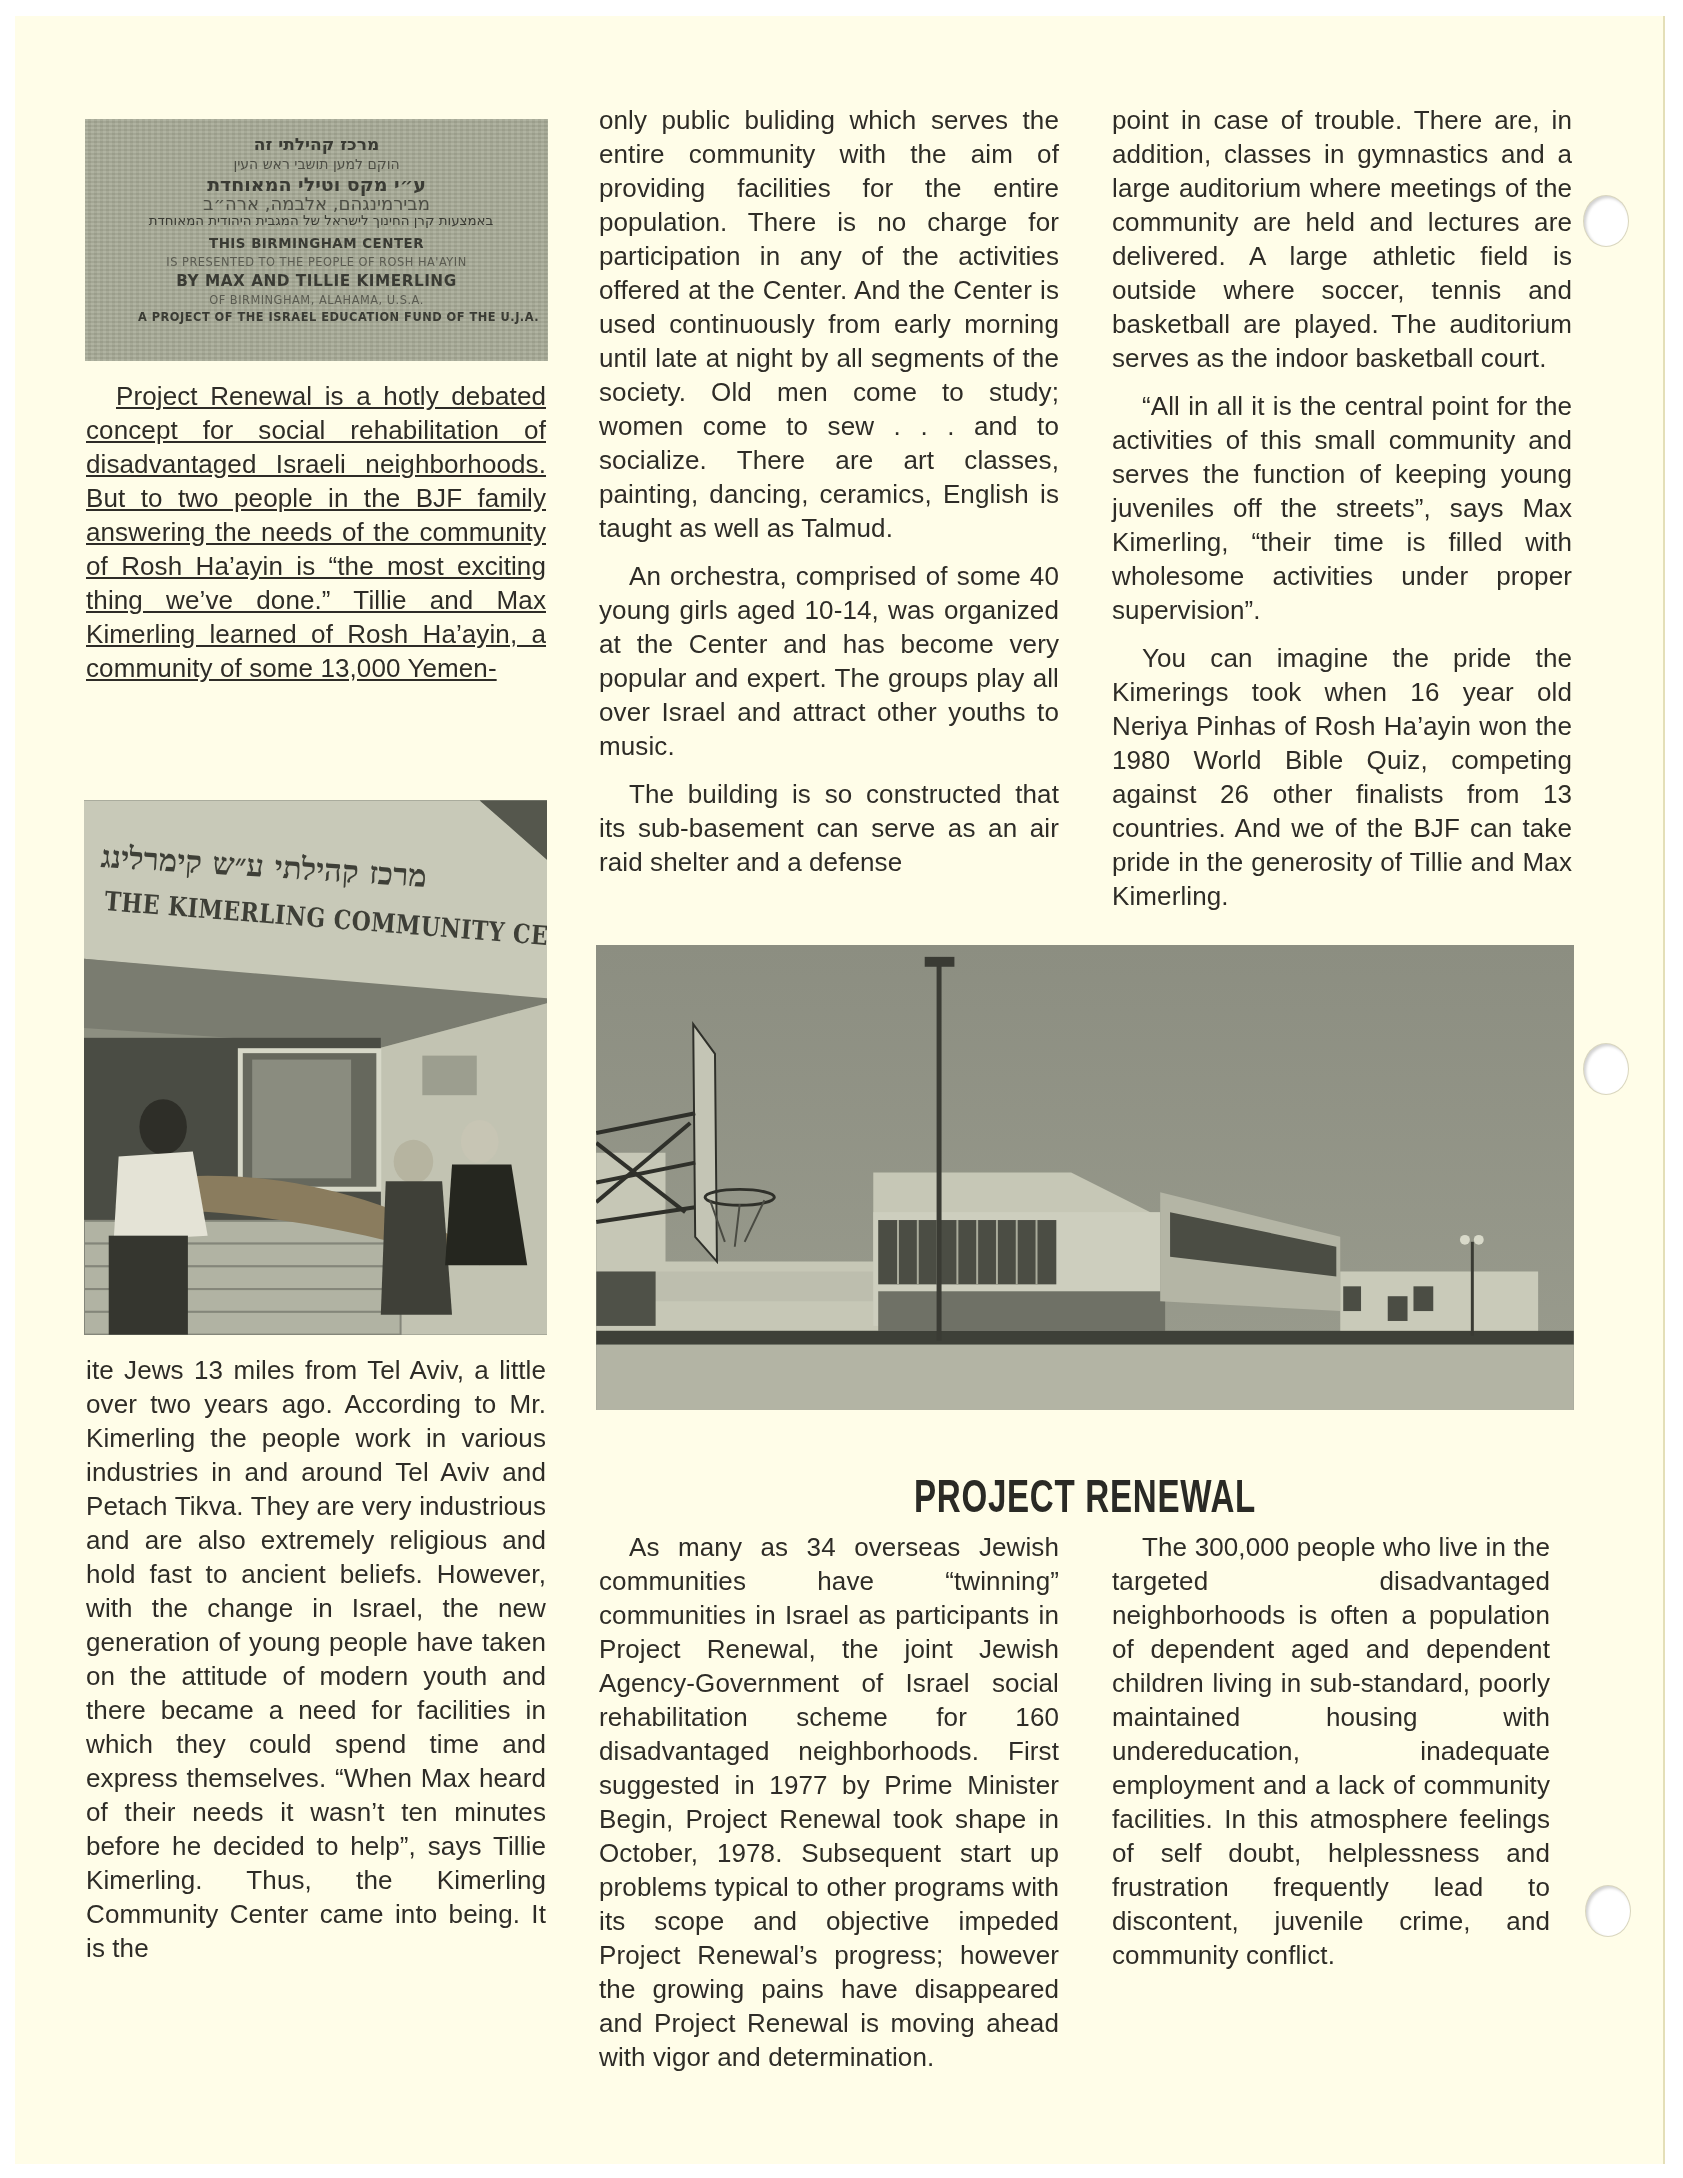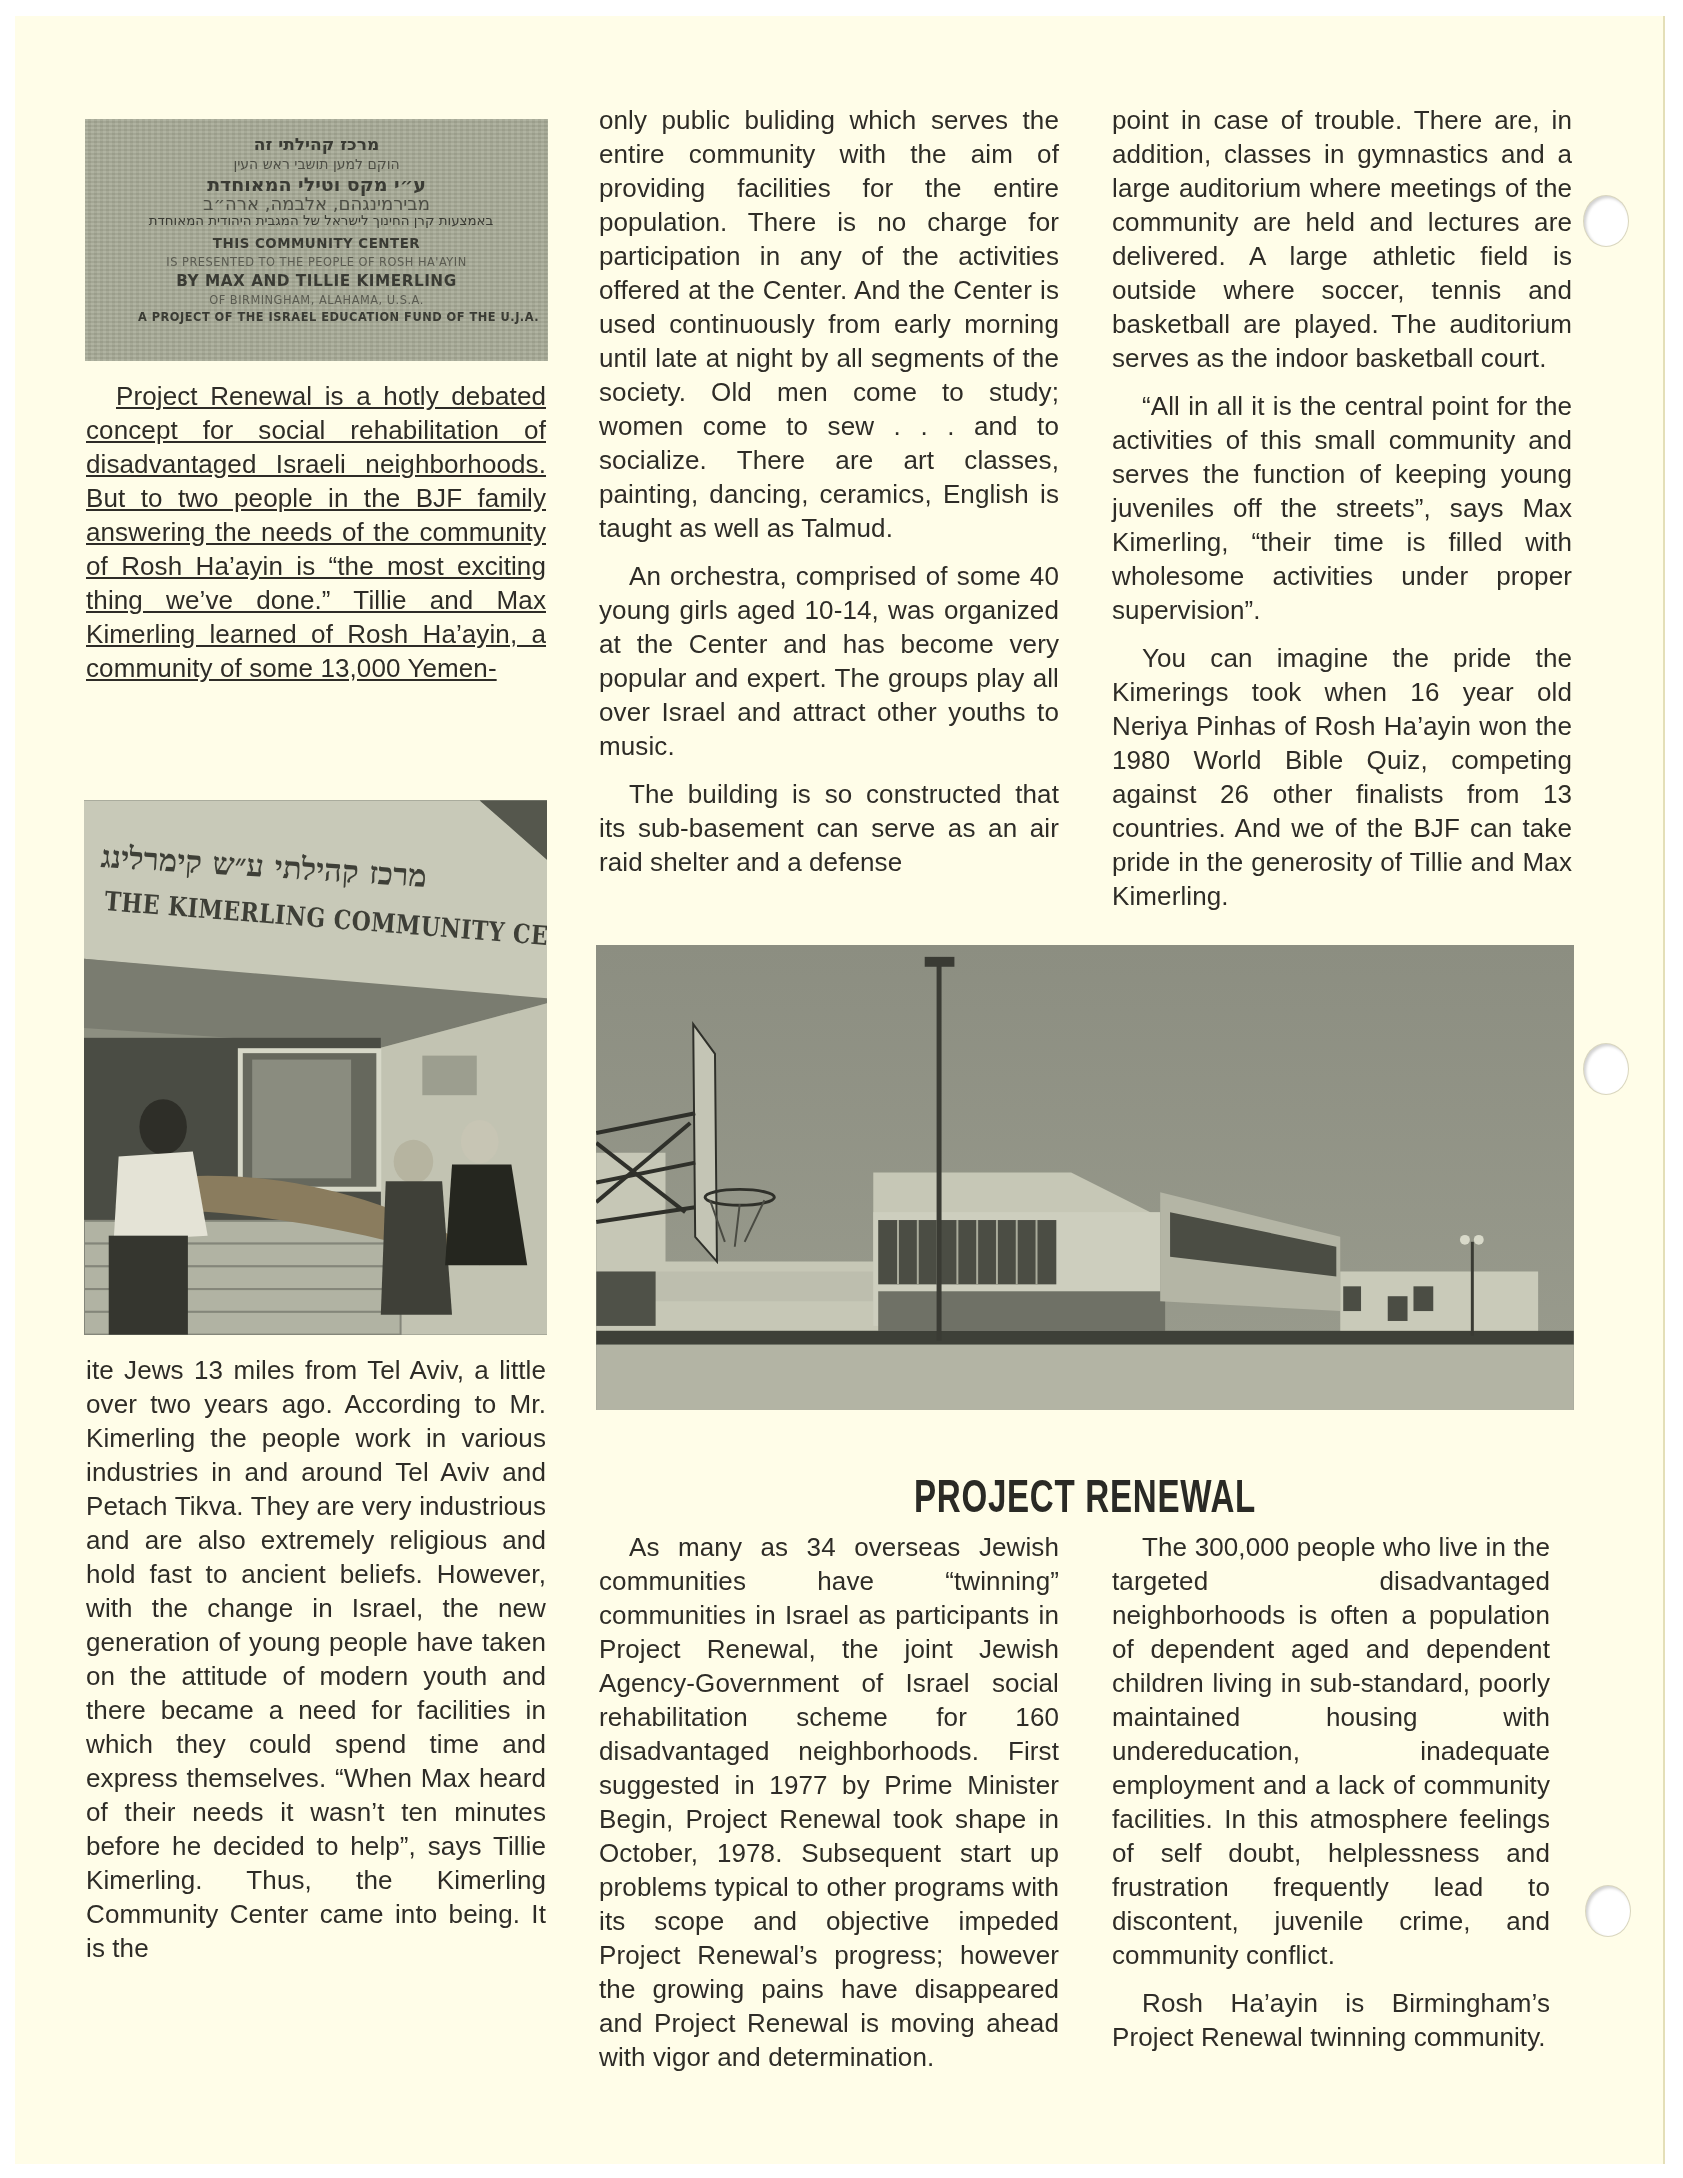--- a/index.html
+++ b/index.html
@@ -72,21 +72,21 @@
 <body>
 
 <div class="paper"></div>
 
 <div class="plaque">
   <div class="he he1">מרכז קהילתי זה</div>
   <div class="he he2">הוקם למען תושבי ראש העין</div>
   <div class="he he3">ע״י מקס וטילי המאוחדת</div>
   <div class="he he4">מבירמינגהם, אלבמה, ארה״ב</div>
   <div class="he he5">באמצעות קרן החינוך לישראל של המגבית היהודית המאוחדת</div>
-  <div class="en en1">THIS COMMUNITY CENTER</div>
+  <div class="en en1">THIS BIRMINGHAM CENTER</div>
   <div class="en en2">IS PRESENTED TO THE PEOPLE OF ROSH HA'AYIN</div>
   <div class="en en3">BY MAX AND TILLIE KIMERLING</div>
   <div class="en en4">OF BIRMINGHAM, ALAHAMA, U.S.A.</div>
   <div class="en en5">A PROJECT OF THE ISRAEL EDUCATION FUND OF THE U.J.A.</div>
 </div>
 
 <div class="col col-left" style="top:379px;text-decoration:underline;">
   <p>Project Renewal is a hotly debated concept for social rehabilitation of disadvantaged Israeli neighborhoods. But to two people in the BJF family answering the needs of the community of Rosh Ha’ayin is “the most exciting thing we’ve done.” Tillie and Max Kimerling learned of Rosh Ha’ayin, a community of some 13,000 Yemen-</p>
 </div>
 
@@ -209,19 +209,18 @@
 </div>
 
 <div class="headline">PROJECT RENEWAL</div>
 
 <div class="col col-mid" style="top:1530px;">
   <p>As many as 34 overseas Jewish communities have “twinning” communities in Israel as participants in Project Renewal, the joint Jewish Agency-Government of Israel social rehabilitation scheme for 160 disadvantaged neighborhoods. First suggested in 1977 by Prime Minister Begin, Project Renewal took shape in October, 1978. Subsequent start up problems typical to other programs with its scope and objective impeded Project Renewal’s progress; however the growing pains have disappeared and Project Renewal is moving ahead with vigor and determination.</p>
 </div>
 
 <div class="col col-right" style="top:1530px; width:438px;">
   <p>The 300,000 people who live in the targeted disadvantaged neighborhoods is often a population of dependent aged and dependent children living in sub-standard, poorly maintained housing with undereducation, inadequate employment and a lack of community facilities. In this atmosphere feelings of self doubt, helplessness and frustration frequently lead to discontent, juvenile crime, and community conflict.</p>
-  <p>Rosh Ha’ayin is Birmingham’s Project Renewal twinning community.</p>
 </div>
 
 <div class="hole" style="left:1584px; top:196px;"></div>
 <div class="hole" style="left:1584px; top:1044px;"></div>
 <div class="hole" style="left:1586px; top:1886px;"></div>
 
 
 </body></html>

